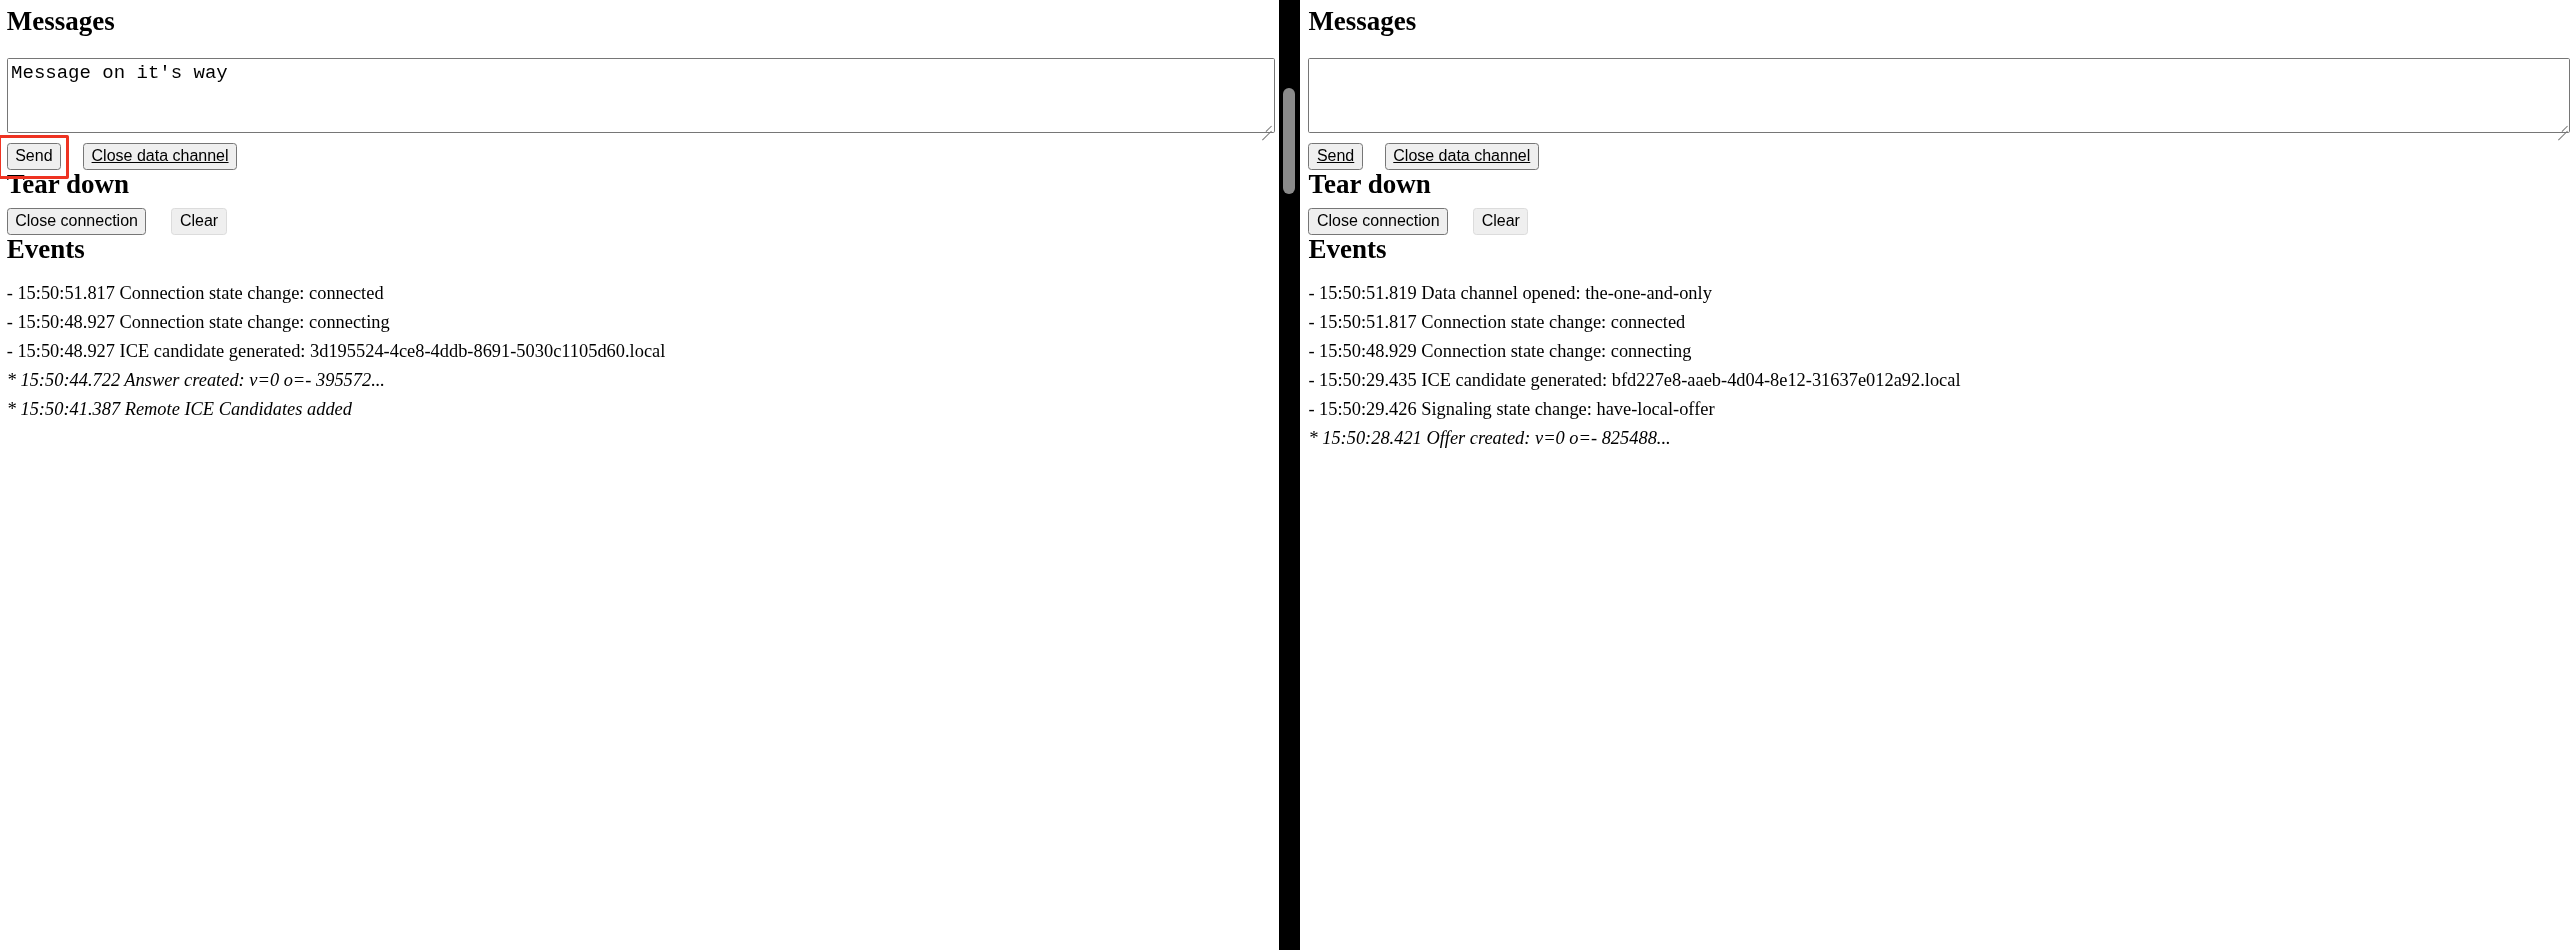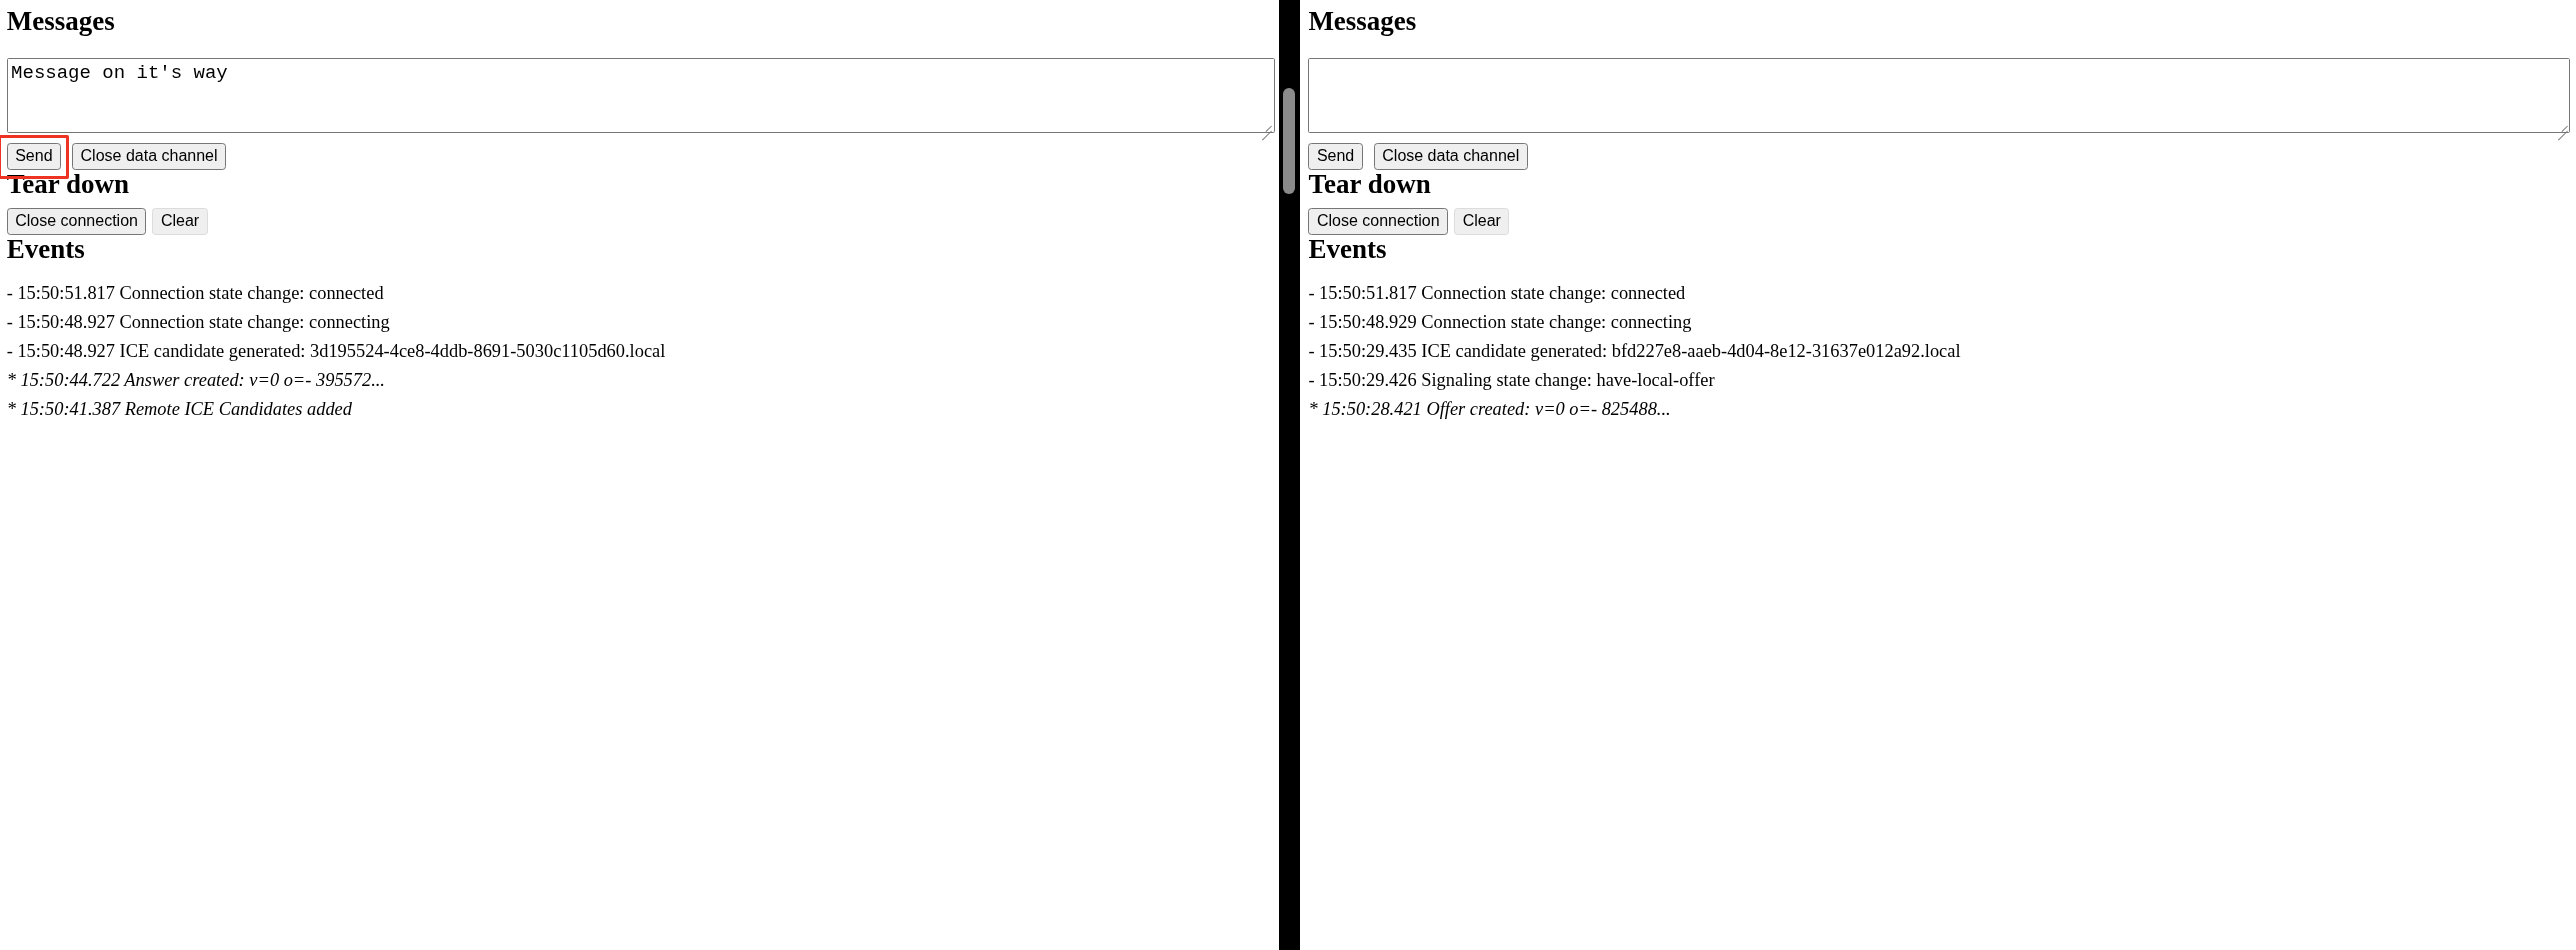--- a/index.html
+++ b/index.html
@@ -110,42 +110,42 @@
     transform: rotate(-45deg);
   }
   .resize-grip i:nth-child(2) {
     width: 8.4px;
     bottom: 5px;
   }
 
   .textarea-wrap { position: relative; display: inline-block; }
 
   
-  .btn-row { margin-top: 5.9px; display: flex; align-items: flex-start; gap: 11px; }
+  .btn-row { margin-top: 5.9px; display: flex; align-items: flex-start; gap: 22px; text-decoration: underline; }
   .btn {
     font-family: "Liberation Sans", "DejaVu Sans", sans-serif;
     font-size: 16px;
     line-height: 1;
     color: #000000;
     background: #efefef;
     border: 1.3px solid #767676;
     border-radius: 3.4px;
     padding: 4.2px 7.5px 5px 7.5px;
     cursor: pointer;
     box-sizing: border-box;
   }
   .btn:disabled,
   .btn.is-disabled {
     color: #000000;
     background: #efefef;
     border-color: #dcdcdc;
     cursor: default;
   }
 
-  .teardown-row { margin-top: 7.5px; display: flex; align-items: flex-start; gap: 6px; }
+  .teardown-row { margin-top: 7.5px; display: flex; align-items: flex-start; gap: 25px; }
 
   
   .hl-wrap { position: relative; display: inline-block; }
   .highlight-box {
     position: absolute;
     left: -8.4px;
     top: -8.4px;
     right: -8.4px;
     bottom: -8.4px;
     border: 3.4px solid #ee3322;
@@ -238,20 +238,21 @@
     <h2 class="section-title title-teardown">Tear down</h2>
 
     <div class="teardown-row">
       <button class="btn">Close connection</button>
       <button class="btn is-disabled" disabled="">Clear</button>
     </div>
 
     <h2 class="section-title title-events">Events</h2>
 
     <ul class="events-list events-right" id="events-right">
+        <li class="event-item">- 15:50:51.819 Data channel opened: the-one-and-only</li>
         <li class="event-item">- 15:50:51.817 Connection state change: connected</li>
         <li class="event-item">- 15:50:48.929 Connection state change: connecting</li>
         <li class="event-item">- 15:50:29.435 ICE candidate generated: bfd227e8-aaeb-4d04-8e12-31637e012a92.local</li>
         <li class="event-item">- 15:50:29.426 Signaling state change: have-local-offer</li>
         <li class="event-item em">* 15:50:28.421 Offer created: v=0 o=- 825488...</li>
       </ul>
   </div>
 
 </div>
 

